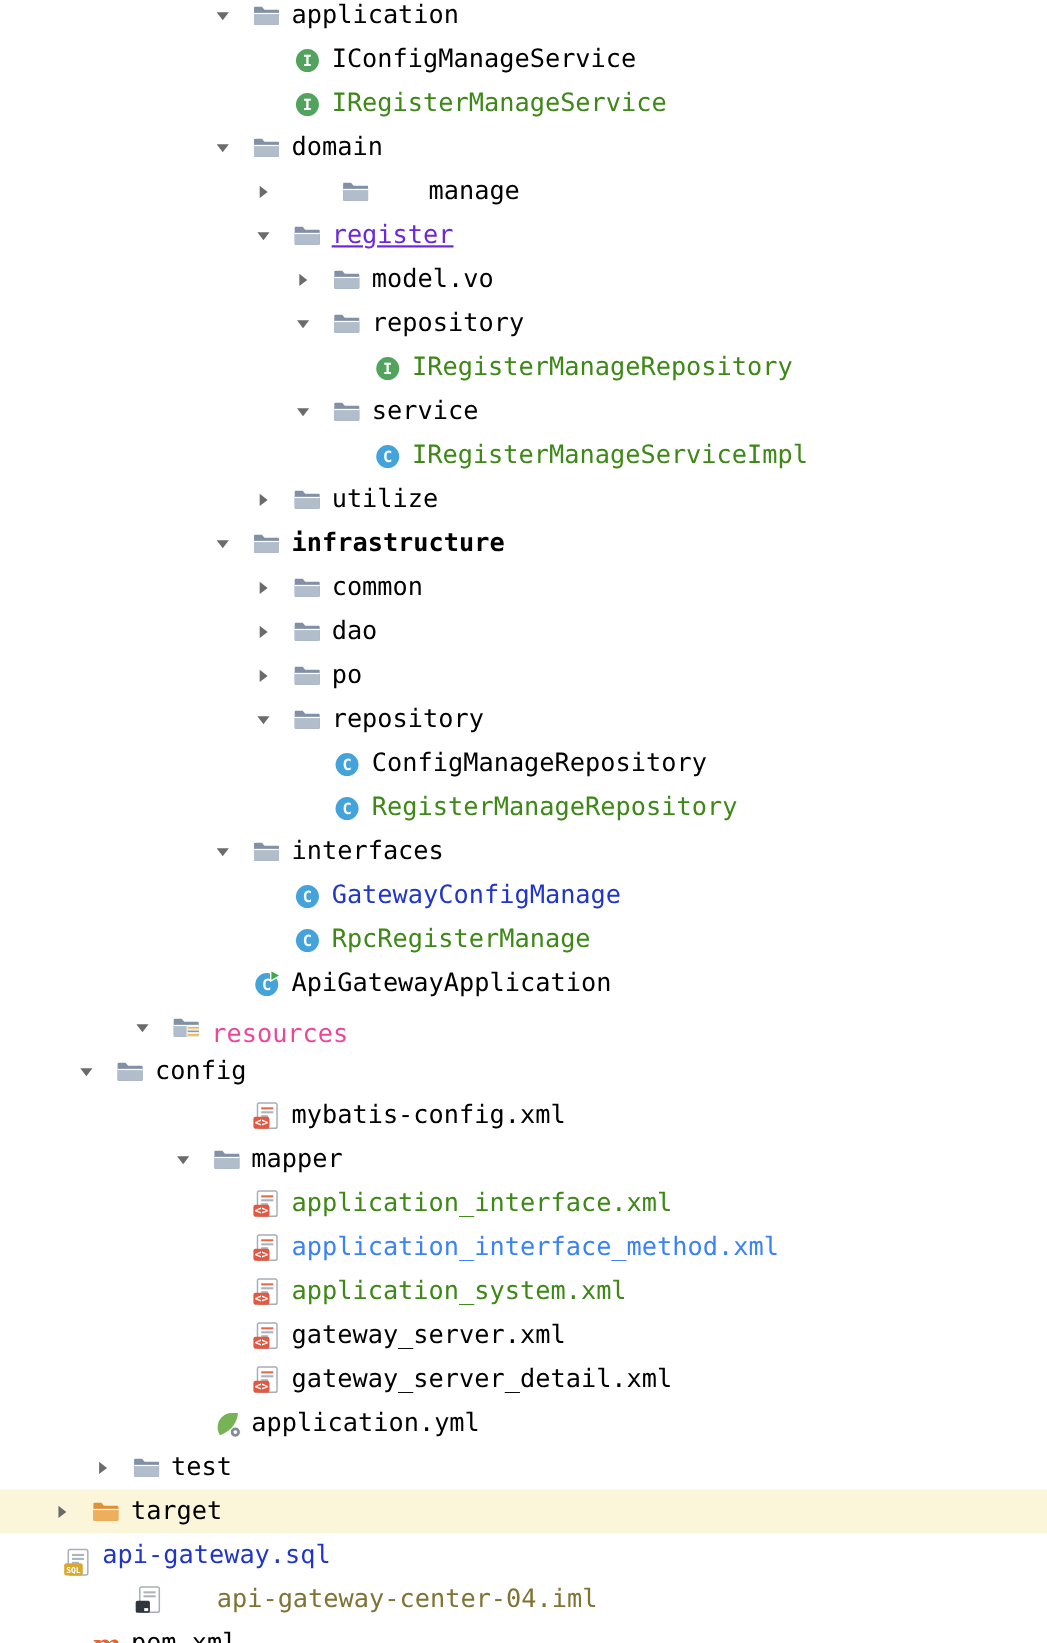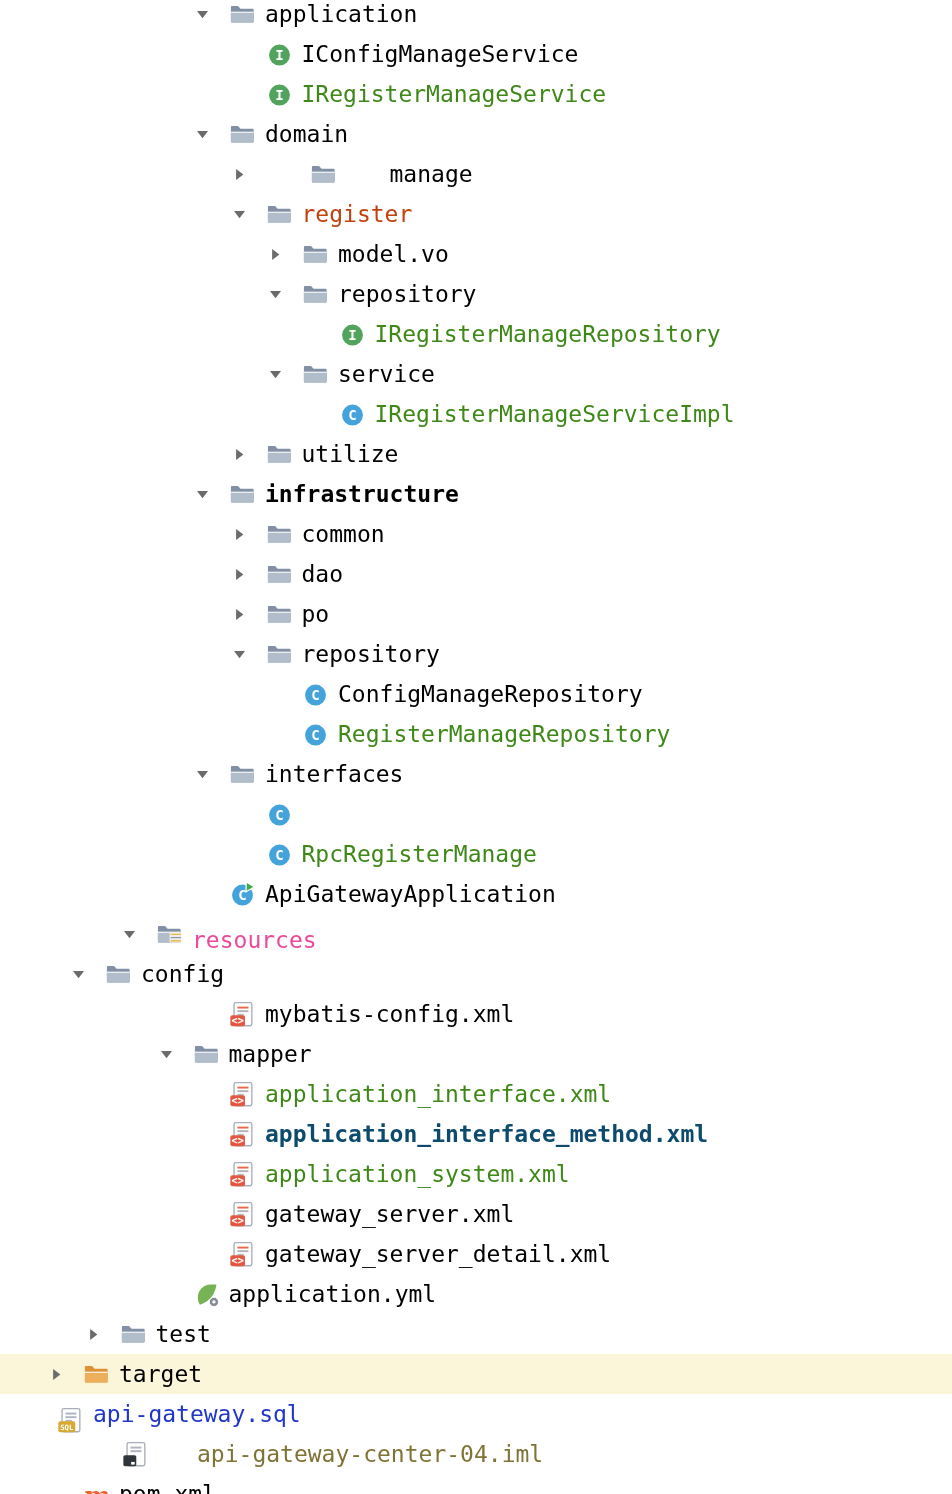--- a/index.html
+++ b/index.html
@@ -121,21 +121,21 @@
           <path d="M2.8 4.8h10.4L8 11.6z" fill="#6B6B6B"></path>
         </svg>
       </span>
     <span class="icon">
         <svg width="27" height="27" viewBox="0 0 24 24">
           <path fill="#8290A6" d="M1.7 5.3a.8.8 0 0 1 .8-.8h5.6l2.1 2.4h10.9a.8.8 0 0 1 .8.8v10.6a.8.8 0 0 1-.8.8H2.5a.8.8 0 0 1-.8-.8z"></path>
           <path fill="#B2BDCC" d="M1.7 10.4h20.2v7.9a.8.8 0 0 1-.8.8H2.5a.8.8 0 0 1-.8-.8z"></path>
           <rect x="1.7" y="9.5" width="20.2" height="1" fill="#ffffff"></rect>
         </svg>
       </span>
-    <span class="label" style="color: #c2410c;">register</span>
+    <span class="label" style="color: #6d28d9; text-decoration: underline;">register</span>
   </div>
     <div class="row" style="padding-left: 265px;">
     <span class="chevron">
         <svg width="17" height="17" viewBox="0 0 16 16">
           <path d="M4.8 2.8v10.4L11.6 8z" fill="#6B6B6B"></path>
         </svg>
       </span>
     <span class="icon">
         <svg width="27" height="27" viewBox="0 0 24 24">
           <path fill="#8290A6" d="M1.7 5.3a.8.8 0 0 1 .8-.8h5.6l2.1 2.4h10.9a.8.8 0 0 1 .8.8v10.6a.8.8 0 0 1-.8.8H2.5a.8.8 0 0 1-.8-.8z"></path>
@@ -321,20 +321,21 @@
     <span class="label" style="color: rgb(0, 0, 0);">interfaces</span>
   </div>
     <div class="row" style="padding-left: 228.5px;">
     <span class="chevron"></span>
     <span class="icon">
         <svg width="27" height="27" viewBox="0 0 24 24">
           <circle cx="12" cy="12.5" r="9.3" fill="#45A3DB"></circle>
           <text x="12" y="16.6" text-anchor="middle" font-size="12.5" font-weight="bold" fill="#ffffff" font-family="'DejaVu Sans Mono',monospace">C</text>
         </svg>
       </span>
+    <span class="label" style="color: rgb(32, 54, 200);">GatewayConfigManage</span>
   </div>
     <div class="row" style="padding-left: 228.5px;">
     <span class="chevron"></span>
     <span class="icon">
         <svg width="27" height="27" viewBox="0 0 24 24">
           <circle cx="12" cy="12.5" r="9.3" fill="#45A3DB"></circle>
           <text x="12" y="16.6" text-anchor="middle" font-size="12.5" font-weight="bold" fill="#ffffff" font-family="'DejaVu Sans Mono',monospace">C</text>
         </svg>
       </span>
     <span class="label" style="color: rgb(62, 136, 24);">RpcRegisterManage</span>
@@ -433,21 +434,21 @@
     <span class="icon">
         <svg width="27" height="27" viewBox="0 0 24 24">
           <rect x="4.5" y="1.5" width="15.8" height="20.5" rx="1.5" fill="#ffffff" stroke="#A8AEB8" stroke-width="1.2"></rect>
           <rect x="7.5" y="5" width="9.8" height="1.7" fill="#E8684A"></rect>
           <rect x="7.5" y="8.2" width="9.8" height="1.7" fill="#AEB4BE"></rect>
           <rect x="7.5" y="11.4" width="5.6" height="1.7" fill="#AEB4BE"></rect>
           <rect x="1.2" y="12.6" width="13" height="9.8" rx="1.8" fill="#E25840"></rect>
           <text x="7.7" y="20.1" text-anchor="middle" font-size="9" font-weight="bold" fill="#ffffff" font-family="'DejaVu Sans Mono',monospace">&lt;&gt;</text>
         </svg>
       </span>
-    <span class="label" style="color: #0c4a6e; font-weight: bold;">application_interface_method.xml</span>
+    <span class="label" style="color: #3b82f6;">application_interface_method.xml</span>
   </div>
     <div class="row" style="padding-left: 192px;">
     <span class="chevron"></span>
     <span class="icon">
         <svg width="27" height="27" viewBox="0 0 24 24">
           <rect x="4.5" y="1.5" width="15.8" height="20.5" rx="1.5" fill="#ffffff" stroke="#A8AEB8" stroke-width="1.2"></rect>
           <rect x="7.5" y="5" width="9.8" height="1.7" fill="#E8684A"></rect>
           <rect x="7.5" y="8.2" width="9.8" height="1.7" fill="#AEB4BE"></rect>
           <rect x="7.5" y="11.4" width="5.6" height="1.7" fill="#AEB4BE"></rect>
           <rect x="1.2" y="12.6" width="13" height="9.8" rx="1.8" fill="#E25840"></rect>

